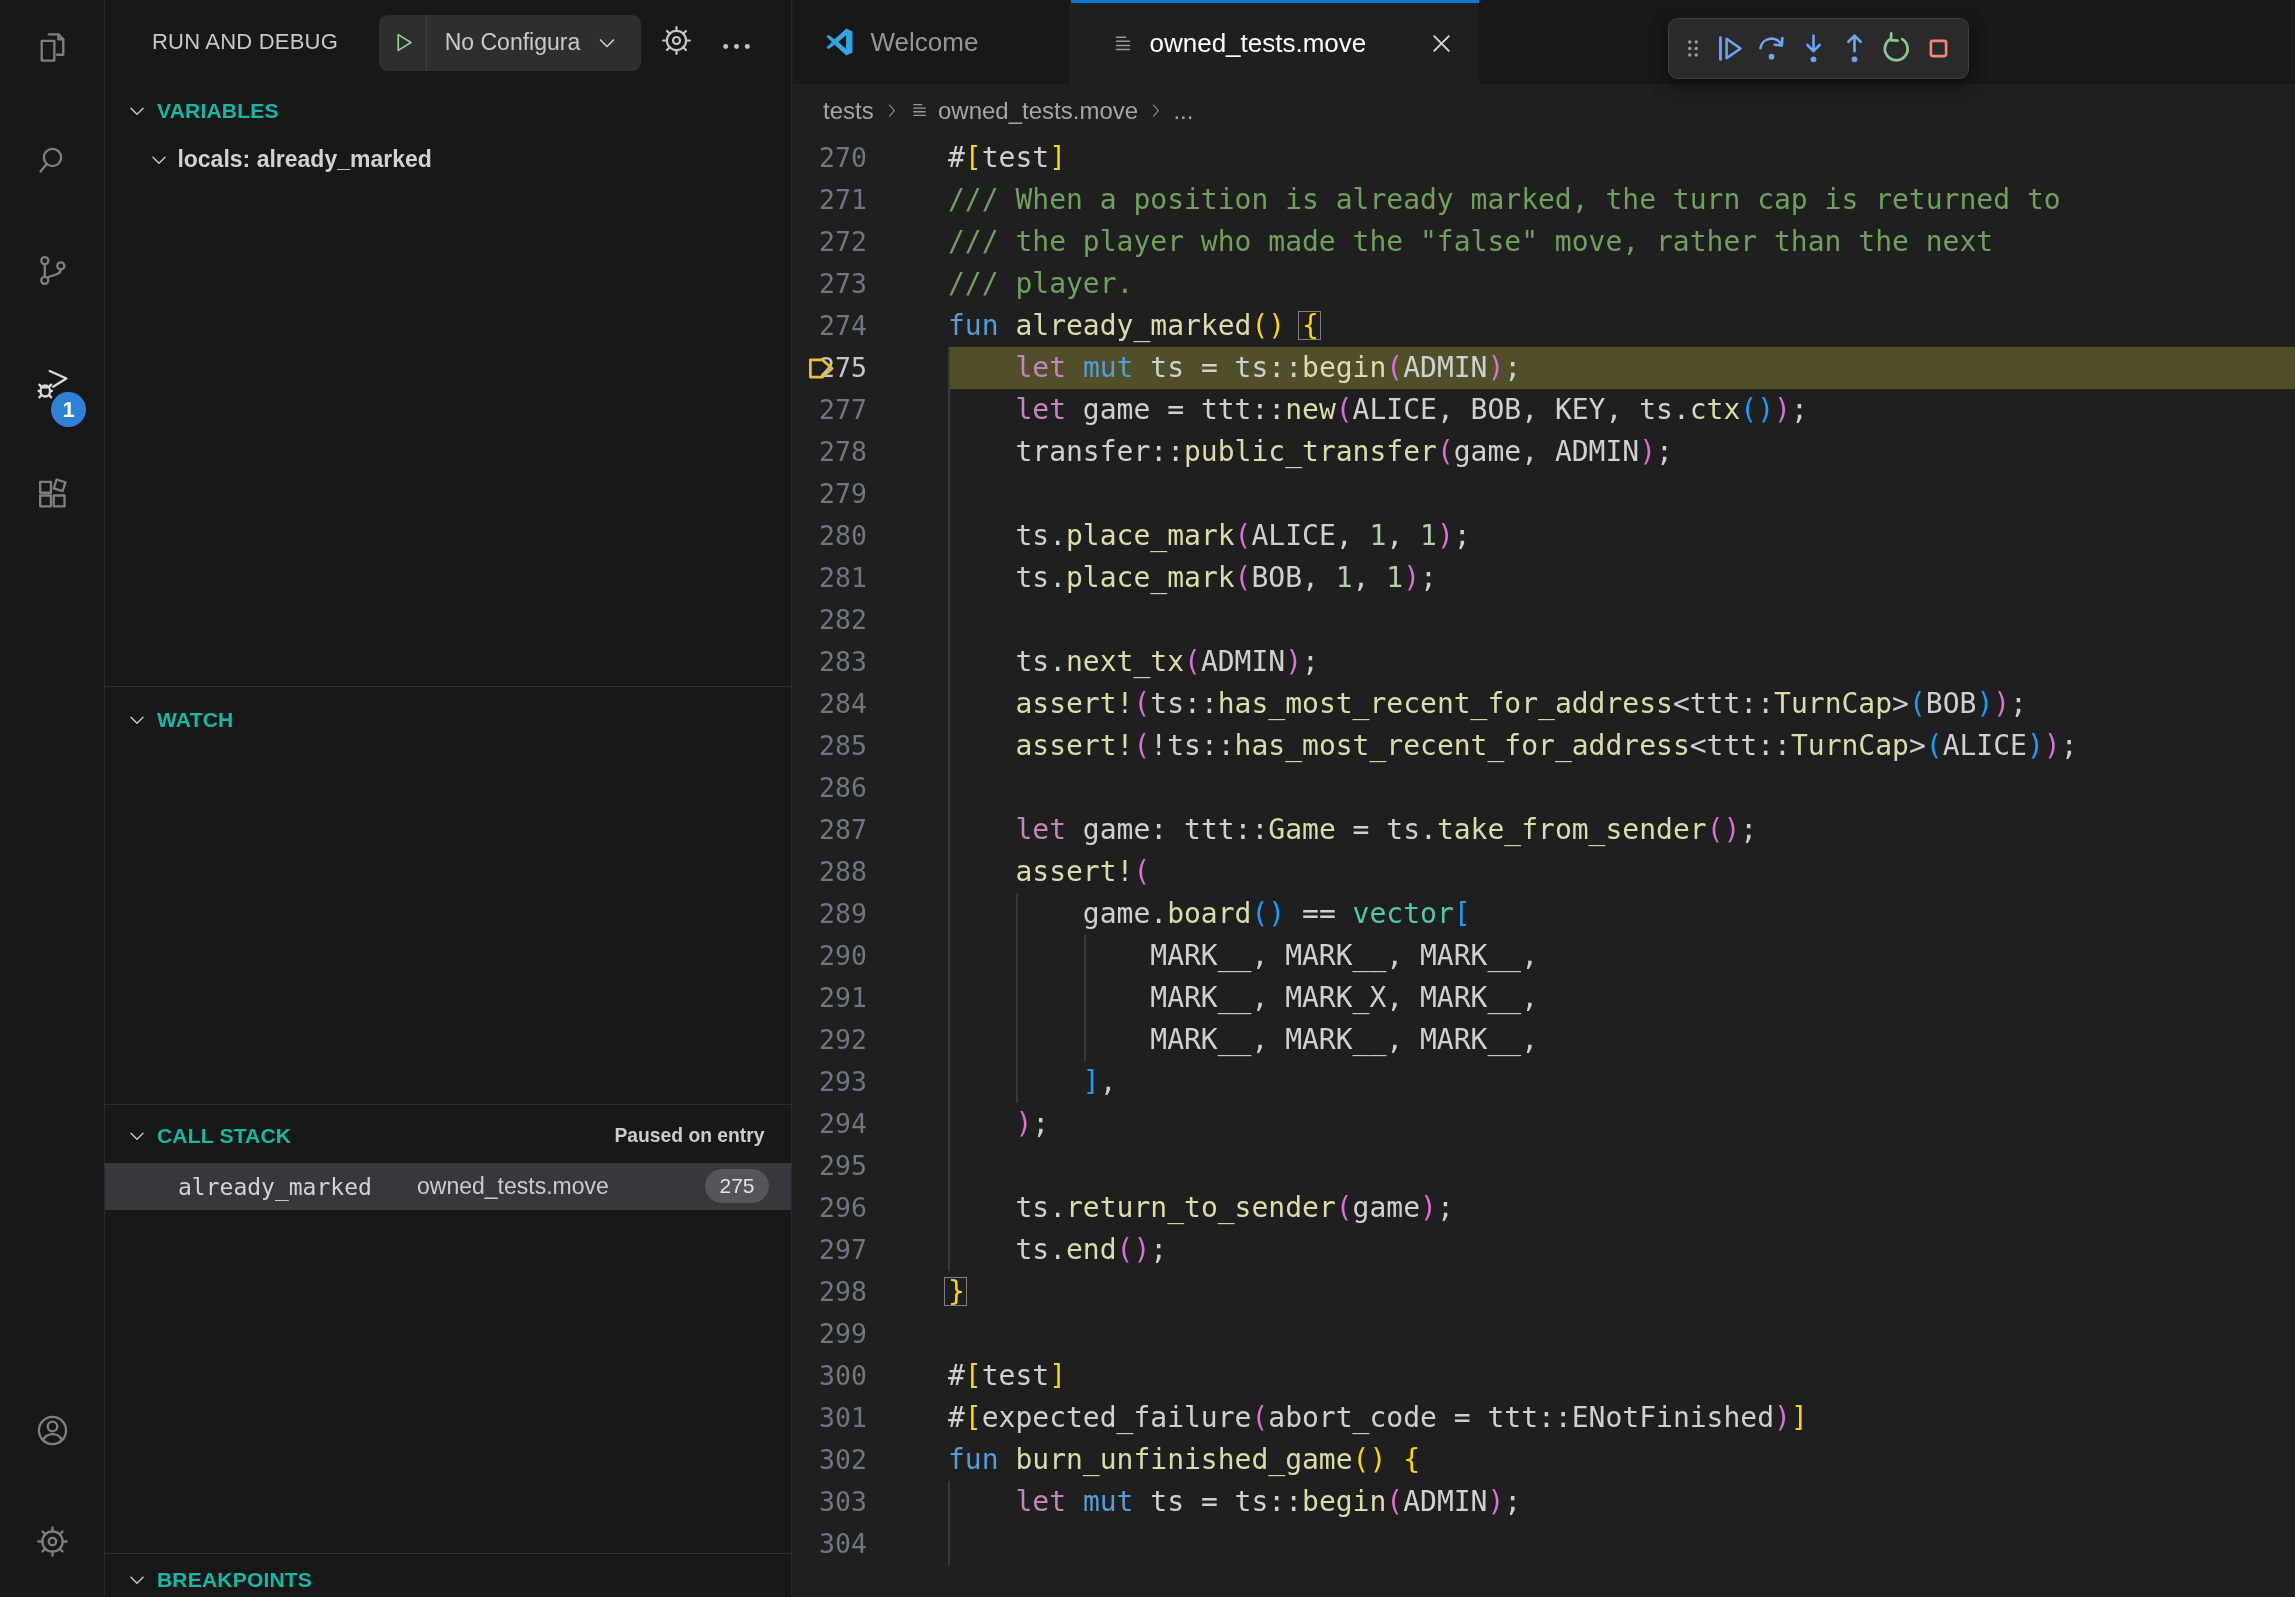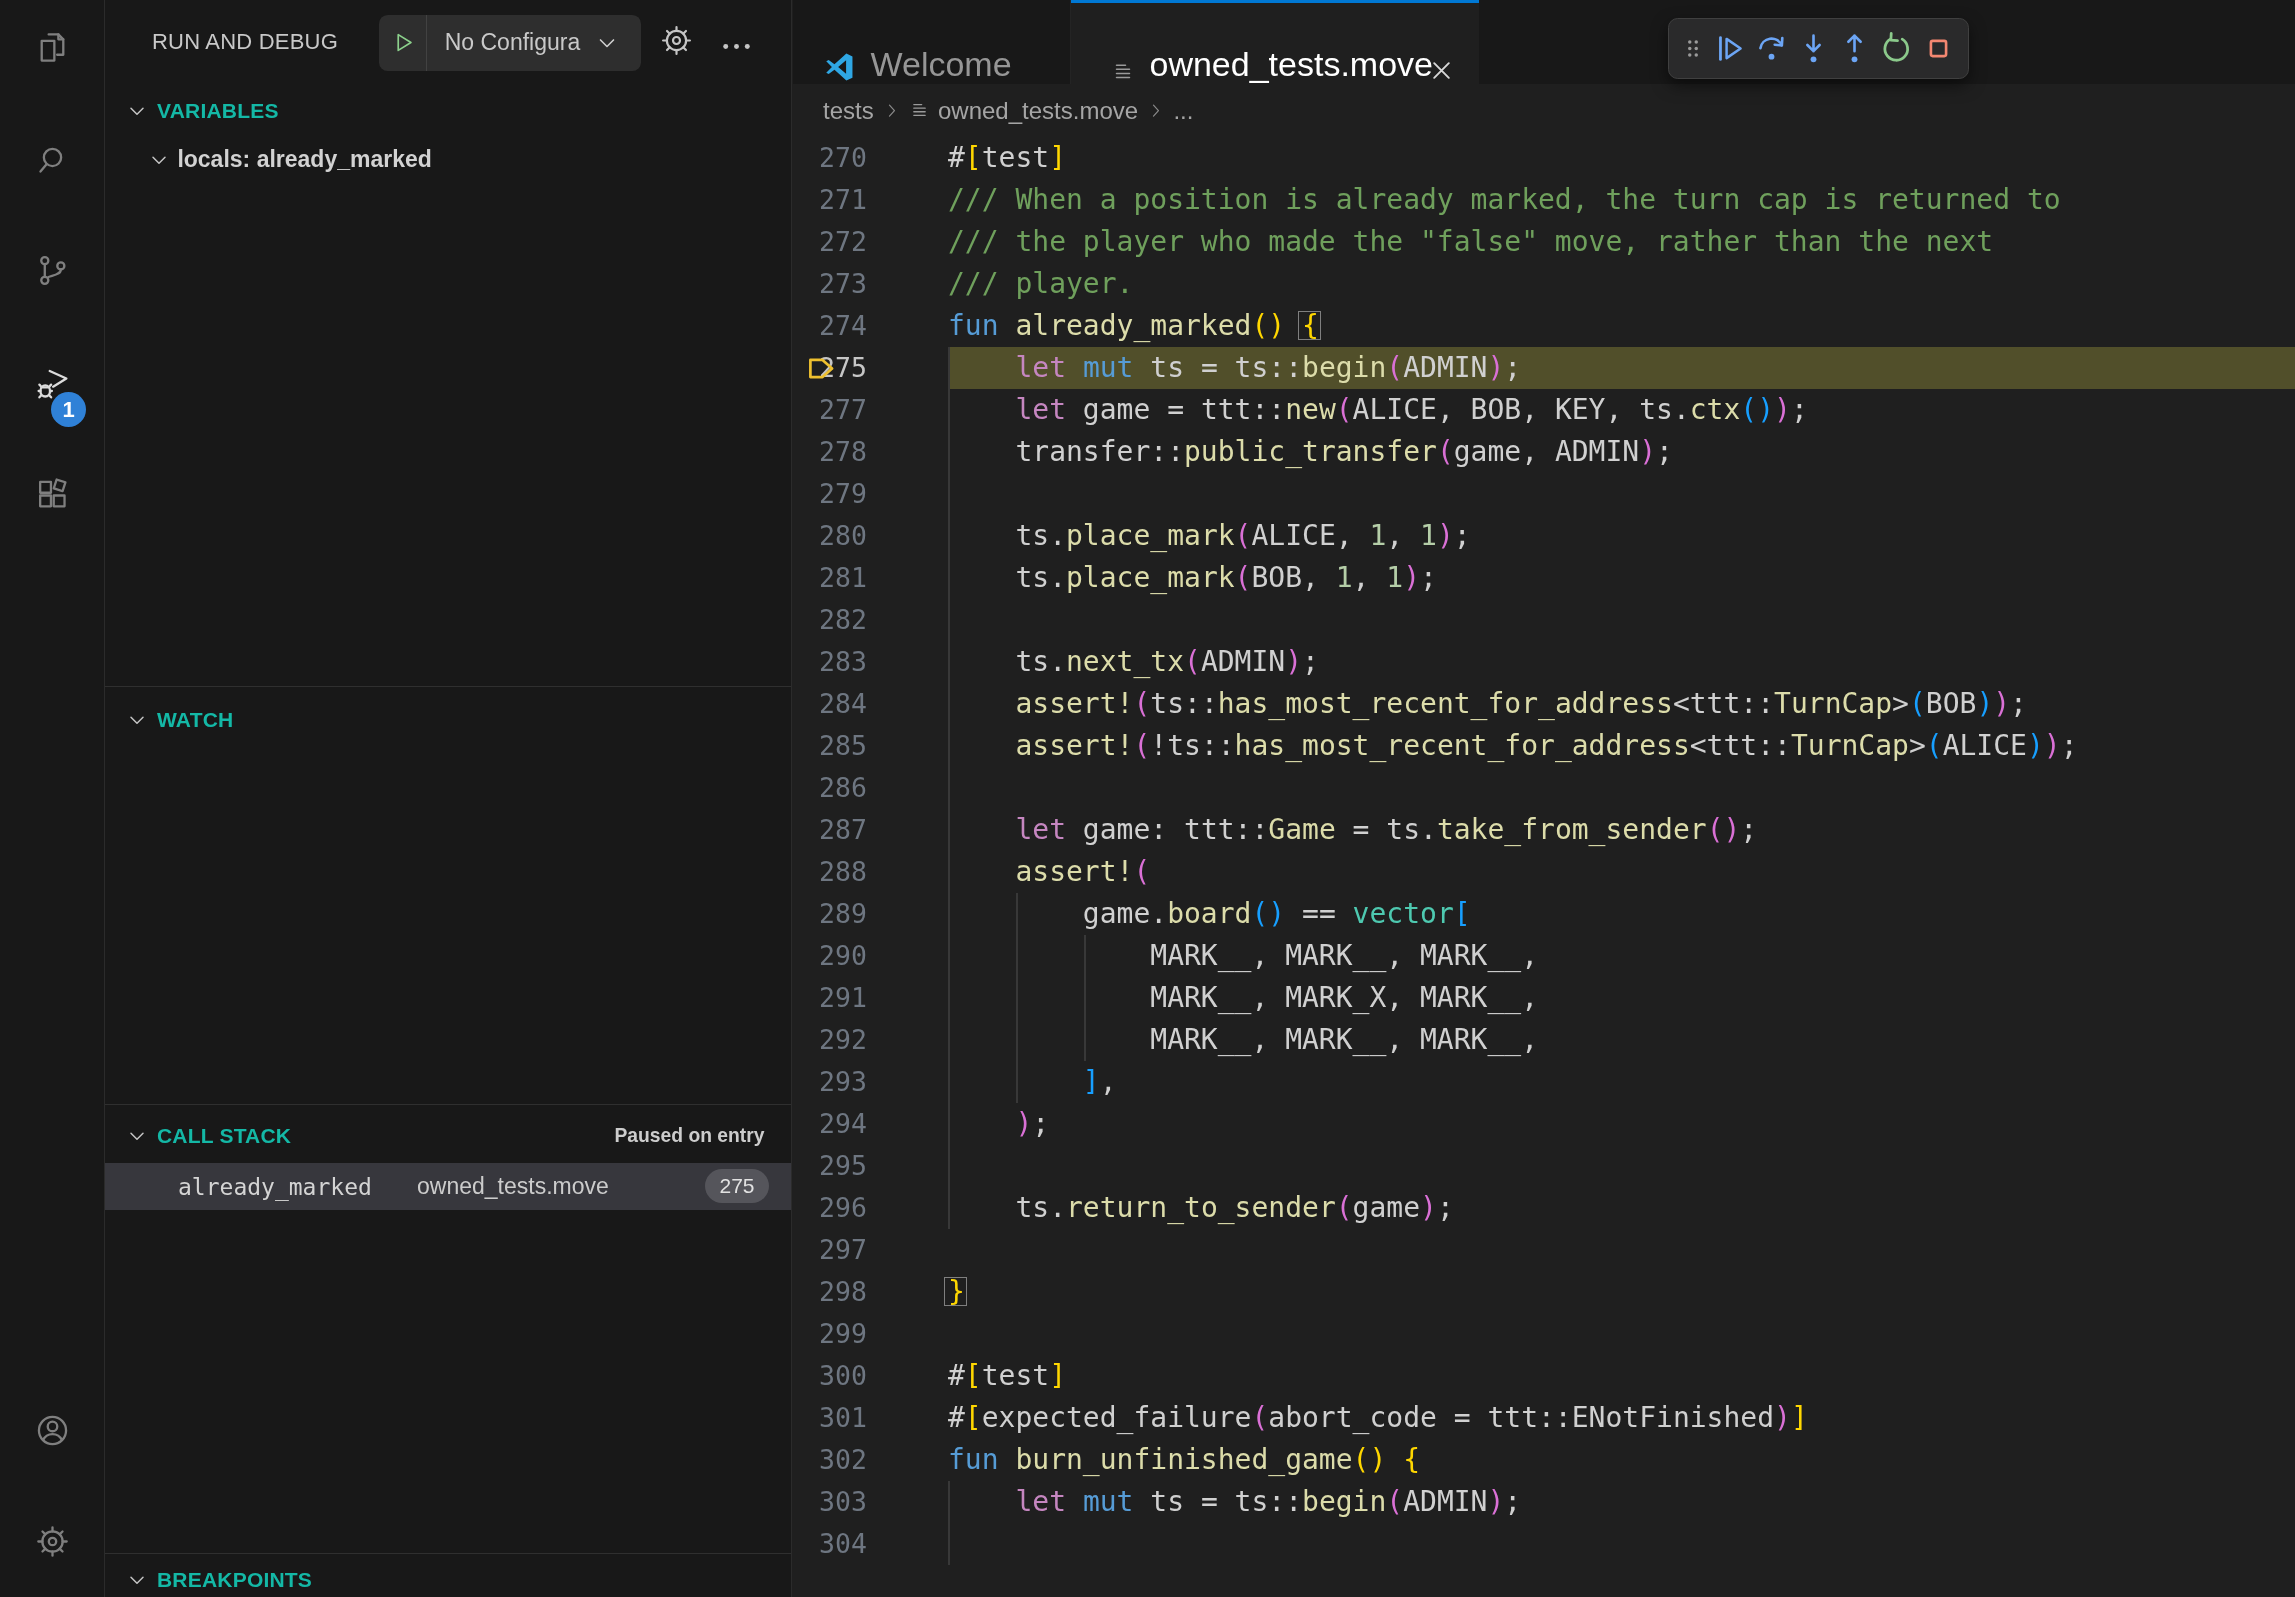--- a/index.html
+++ b/index.html
@@ -52,22 +52,22 @@
     font-family:"DejaVu Sans Mono", monospace; font-size:23px; color:#d4d4d4; }
   .frame-file { position:absolute; left:312px; top:0; height:47px; display:flex; align-items:center;
     font-size:23px; color:#cccccc; }
   .frame-badge { position:absolute; right:22px; top:6.4px; height:34px; min-width:53px; padding:0 14.5px;
     border-radius:17px; background:#55555b; color:#e2e2e2; font-size:21px;
     display:flex; align-items:center; justify-content:center; }
 
   
   #editor { position:absolute; left:793px; top:0; right:0; height:100%; background:#1f1f1f; }
   #tabbar { position:absolute; top:0; left:0; right:0; height:84px; background:#181818; display:flex; }
-  .tab { height:84px; display:flex; align-items:flex-end; position:relative;
-    font-size:34px; cursor:pointer; flex:none; }
+  .tab { height:84px; display:flex; align-items:center; position:relative;
+    font-size:26px; cursor:pointer; flex:none; }
   .tab.inactive { color:#969696; background:#181818; border-right:0.8px solid #242424; }
   .tab.active { color:#ffffff; background:#1f1f1f; border-top:3.2px solid #0078d4; }
   .tab .tab-icon { margin-left:29px; margin-right:14.5px; }
   .tab.active .tab-icon { margin-left:40px; }
   .tab-close { position:absolute; right:24px; width:27px; height:27px; color:#d7d7d7; cursor:pointer; }
 
   #breadcrumbs { position:absolute; top:84px; left:0; right:0; height:53px; background:#1f1f1f;
     display:flex; align-items:center; padding-left:30px; font-size:24px; color:#a5a5a5; }
   #breadcrumbs .bc-sep { color:#8a8a8a; margin:0 8px; }
   #breadcrumbs .bc-icon { color:#9a9a9a; margin-right:8px; }
@@ -317,21 +317,21 @@
       <div class="code-line"><span class="ln-slot"><span class="ln">287</span></span><span class="gap"></span><span class="content"><i class="gd" style="left: 0px;"></i><span class="tk-d">    </span><span class="tk-ctl">let</span><span class="tk-d"> game: ttt::</span><span class="tk-fn">Game</span><span class="tk-d"> = ts.</span><span class="tk-fn">take_from_sender</span><span class="tk-b2">()</span><span class="tk-d">;</span></span></div>
       <div class="code-line"><span class="ln-slot"><span class="ln">288</span></span><span class="gap"></span><span class="content"><i class="gd" style="left: 0px;"></i><span class="tk-d">    </span><span class="tk-fn">assert!</span><span class="tk-b2">(</span></span></div>
       <div class="code-line"><span class="ln-slot"><span class="ln">289</span></span><span class="gap"></span><span class="content"><i class="gd" style="left: 0px;"></i><i class="gd" style="left: 68px;"></i><span class="tk-d">        game.</span><span class="tk-fn">board</span><span class="tk-b3">()</span><span class="tk-d"> == </span><span class="tk-ty">vector</span><span class="tk-b3">[</span></span></div>
       <div class="code-line"><span class="ln-slot"><span class="ln">290</span></span><span class="gap"></span><span class="content"><i class="gd" style="left: 0px;"></i><i class="gd" style="left: 68px;"></i><i class="gd" style="left: 136px;"></i><span class="tk-d">            MARK__, MARK__, MARK__,</span></span></div>
       <div class="code-line"><span class="ln-slot"><span class="ln">291</span></span><span class="gap"></span><span class="content"><i class="gd" style="left: 0px;"></i><i class="gd" style="left: 68px;"></i><i class="gd" style="left: 136px;"></i><span class="tk-d">            MARK__, MARK_X, MARK__,</span></span></div>
       <div class="code-line"><span class="ln-slot"><span class="ln">292</span></span><span class="gap"></span><span class="content"><i class="gd" style="left: 0px;"></i><i class="gd" style="left: 68px;"></i><i class="gd" style="left: 136px;"></i><span class="tk-d">            MARK__, MARK__, MARK__,</span></span></div>
       <div class="code-line"><span class="ln-slot"><span class="ln">293</span></span><span class="gap"></span><span class="content"><i class="gd" style="left: 0px;"></i><i class="gd" style="left: 68px;"></i><span class="tk-d">        </span><span class="tk-b3">]</span><span class="tk-d">,</span></span></div>
       <div class="code-line"><span class="ln-slot"><span class="ln">294</span></span><span class="gap"></span><span class="content"><i class="gd" style="left: 0px;"></i><span class="tk-d">    </span><span class="tk-b2">)</span><span class="tk-d">;</span></span></div>
       <div class="code-line"><span class="ln-slot"><span class="ln">295</span></span><span class="gap"></span><span class="content"><i class="gd" style="left: 0px;"></i></span></div>
       <div class="code-line"><span class="ln-slot"><span class="ln">296</span></span><span class="gap"></span><span class="content"><i class="gd" style="left: 0px;"></i><span class="tk-d">    ts.</span><span class="tk-fn">return_to_sender</span><span class="tk-b2">(</span><span class="tk-d">game</span><span class="tk-b2">)</span><span class="tk-d">;</span></span></div>
-      <div class="code-line"><span class="ln-slot"><span class="ln">297</span></span><span class="gap"></span></div>
+      <div class="code-line"><span class="ln-slot"><span class="ln">297</span></span><span class="gap"></span><span class="content"><i class="gd" style="left: 0px;"></i><span class="tk-d">    ts.</span><span class="tk-fn">end</span><span class="tk-b2">()</span><span class="tk-d">;</span></span></div>
       <div class="code-line"><span class="ln-slot"><span class="ln">298</span></span><span class="gap"></span><span class="content"><span class="tk-b1m">}</span></span></div>
       <div class="code-line"><span class="ln-slot"><span class="ln">299</span></span><span class="gap"></span><span class="content"></span></div>
       <div class="code-line"><span class="ln-slot"><span class="ln">300</span></span><span class="gap"></span><span class="content"><span class="tk-d">#</span><span class="tk-b1">[</span><span class="tk-d">test</span><span class="tk-b1">]</span></span></div>
       <div class="code-line"><span class="ln-slot"><span class="ln">301</span></span><span class="gap"></span><span class="content"><span class="tk-d">#</span><span class="tk-b1">[</span><span class="tk-d">expected_failure</span><span class="tk-b2">(</span><span class="tk-d">abort_code = ttt::ENotFinished</span><span class="tk-b2">)</span><span class="tk-b1">]</span></span></div>
       <div class="code-line"><span class="ln-slot"><span class="ln">302</span></span><span class="gap"></span><span class="content"><span class="tk-kw">fun</span><span class="tk-d"> </span><span class="tk-fn">burn_unfinished_game</span><span class="tk-b1">(</span><span class="tk-b1">)</span><span class="tk-d"> </span><span class="tk-b1">{</span></span></div>
       <div class="code-line"><span class="ln-slot"><span class="ln">303</span></span><span class="gap"></span><span class="content"><i class="gd" style="left: 0px;"></i><span class="tk-d">    </span><span class="tk-ctl">let</span><span class="tk-d"> </span><span class="tk-kw">mut</span><span class="tk-d"> ts = ts::</span><span class="tk-fn">begin</span><span class="tk-b2">(</span><span class="tk-d">ADMIN</span><span class="tk-b2">)</span><span class="tk-d">;</span></span></div>
       <div class="code-line"><span class="ln-slot"><span class="ln">304</span></span><span class="gap"></span><span class="content"><i class="gd" style="left: 0px;"></i></span></div>
     </div>
   <div id="debug-toolbar">
       <div class="dt-btn grip" style="color: rgb(154, 154, 154);">

